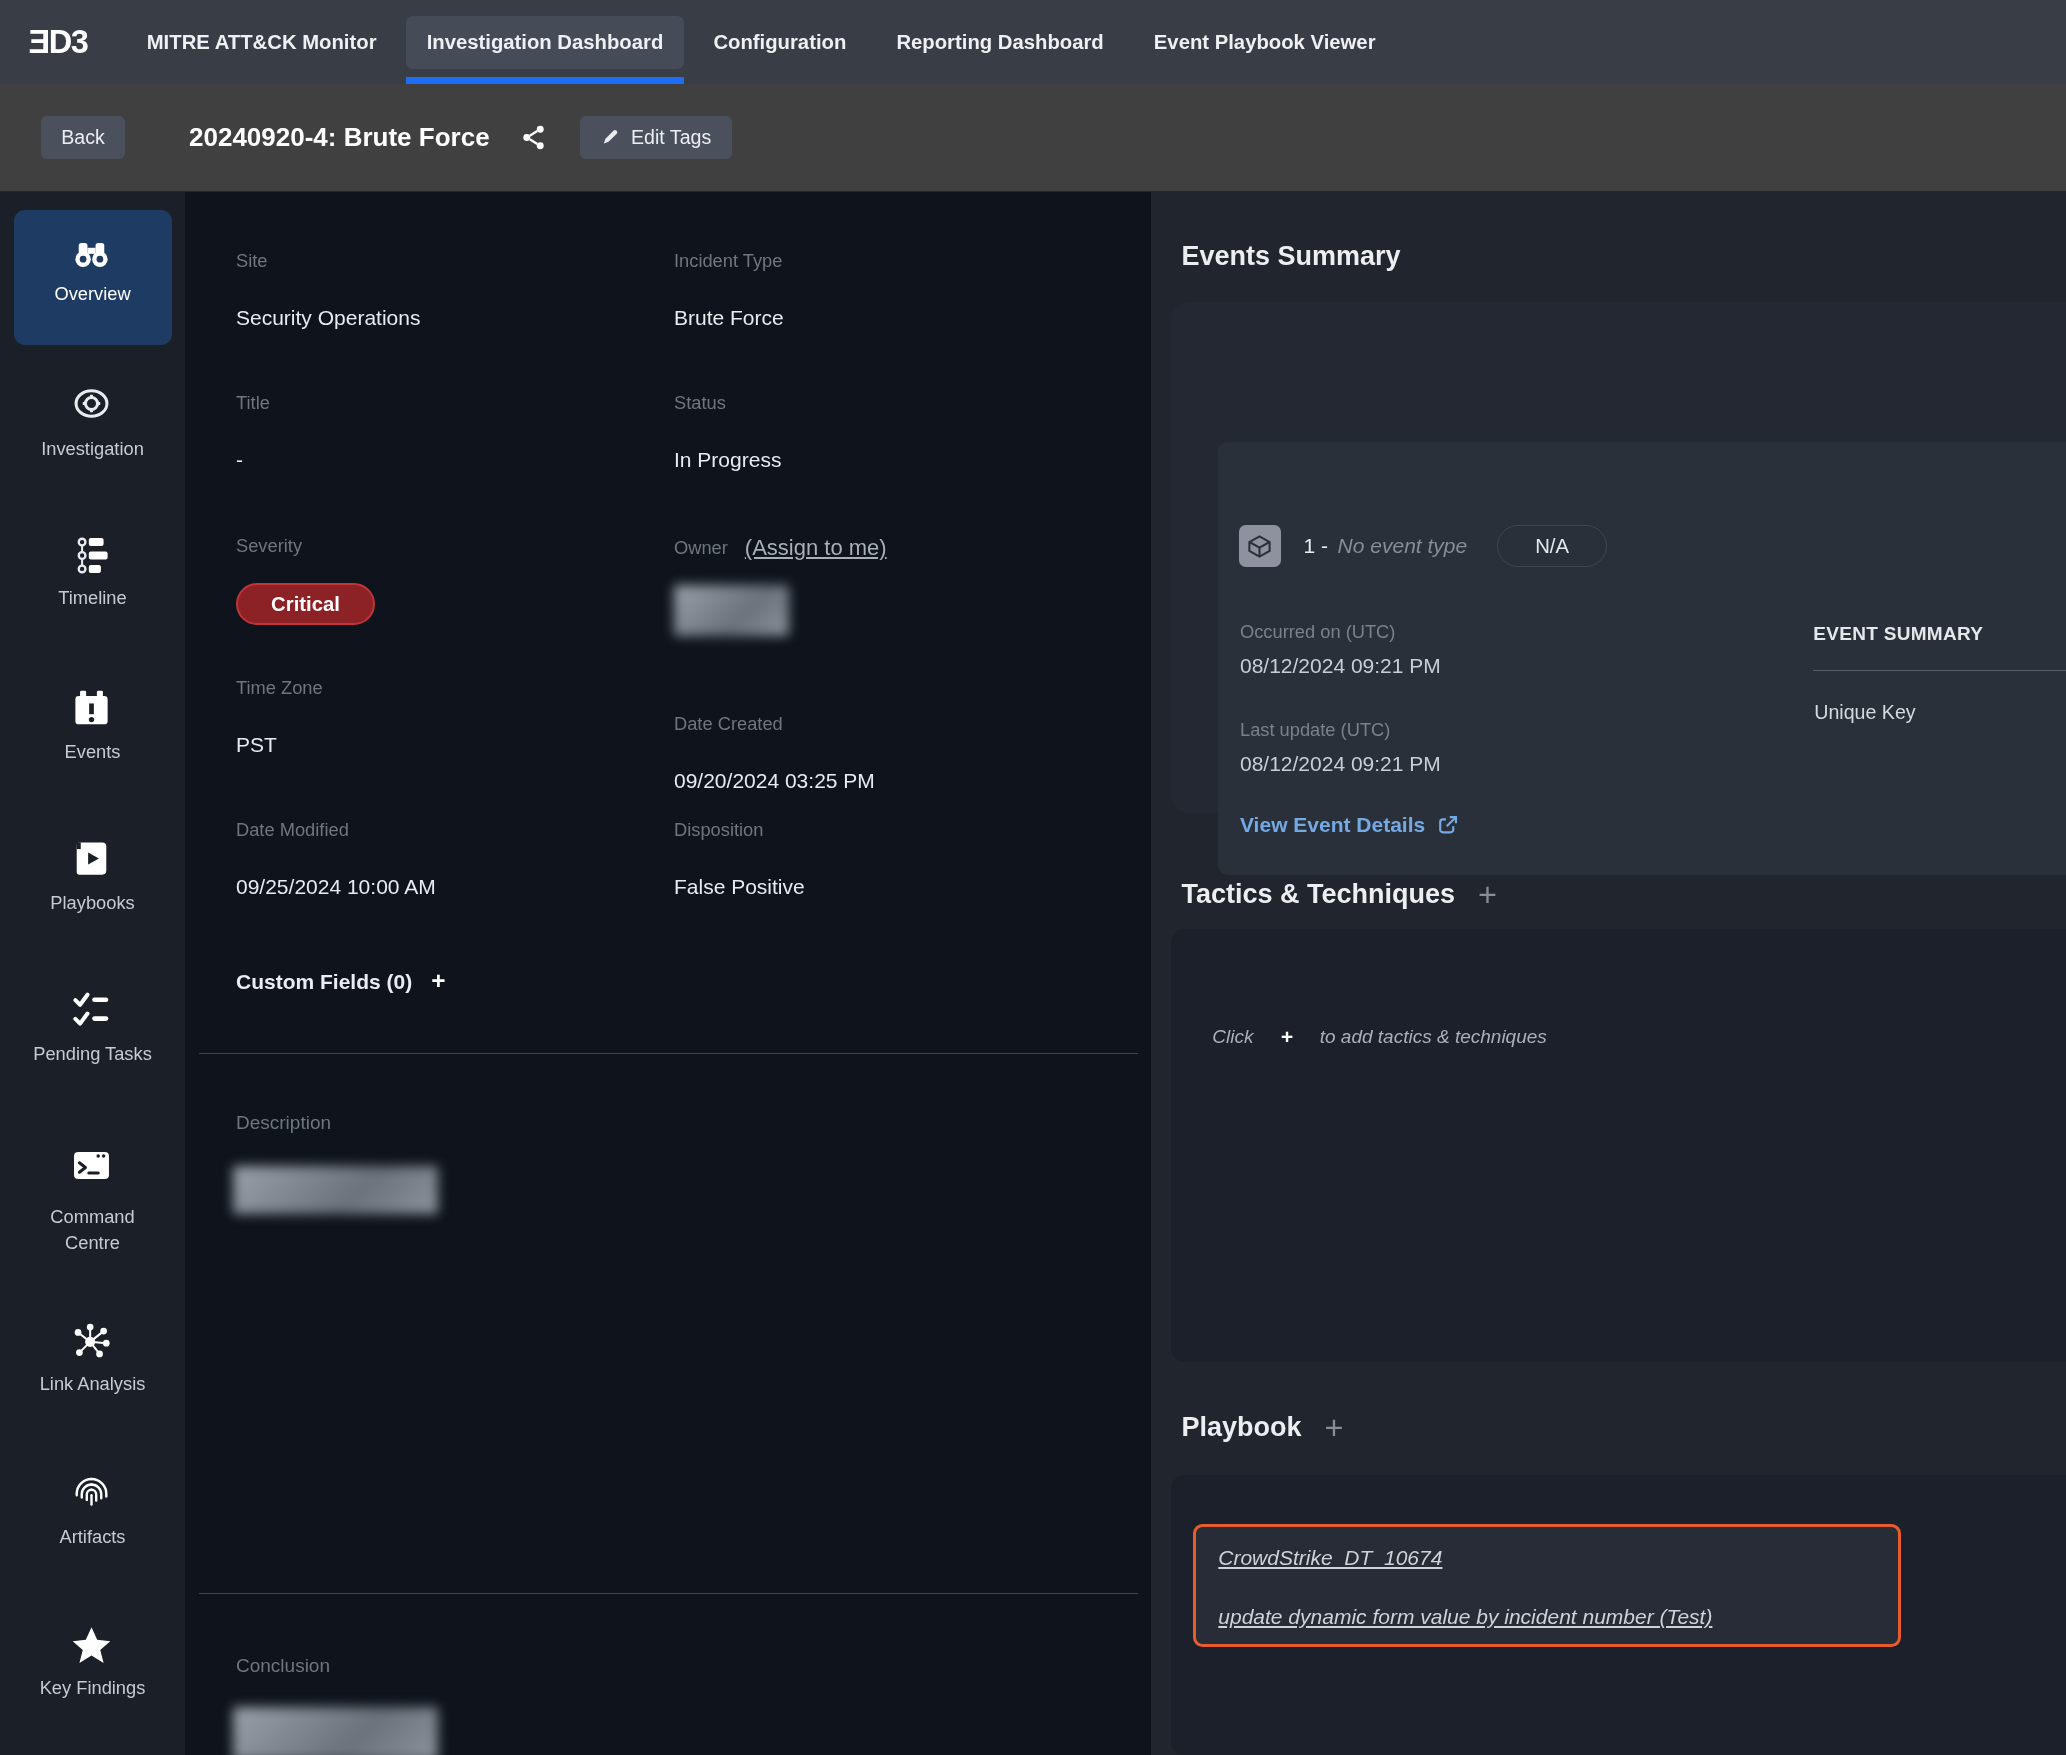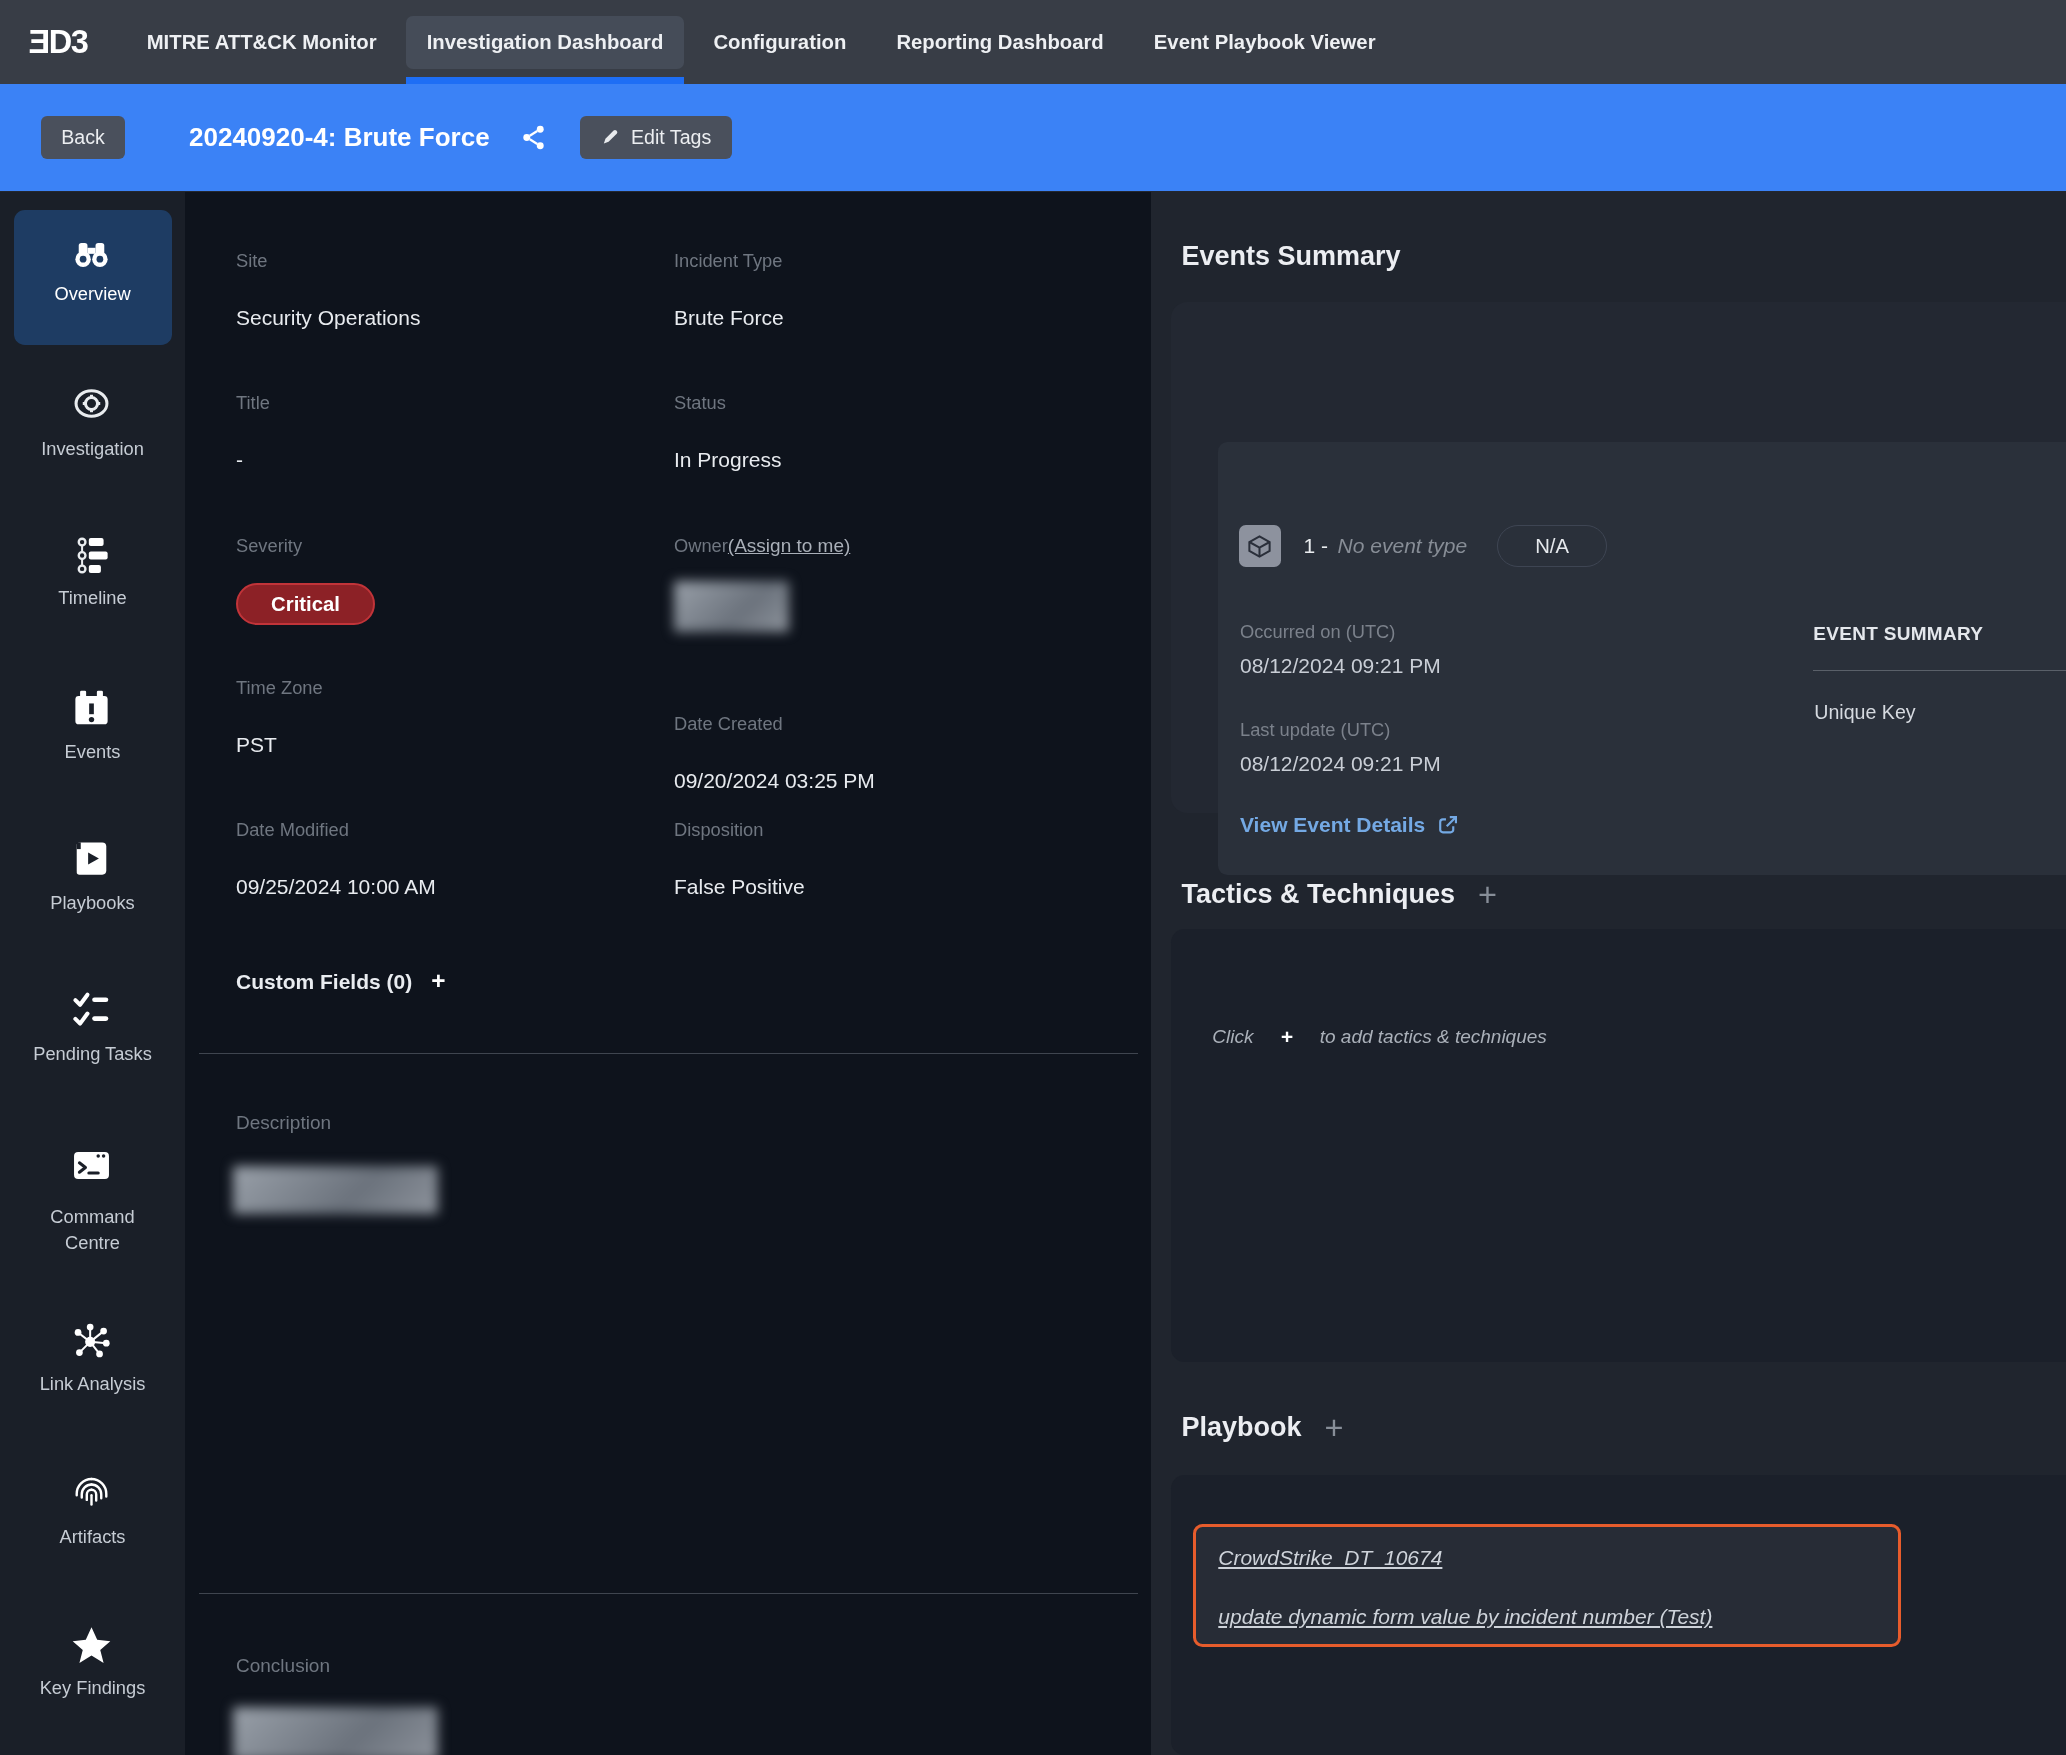--- a/index.html
+++ b/index.html
@@ -9,21 +9,21 @@
   
   .topnav { position:absolute; left:0; top:0; width:2066px; height:84px; background:#383d46;
             display:flex; align-items:center; }
   .logo { color:#fff; font-size:32.5px; font-weight:800; letter-spacing:-1.4px; margin:0 39px 0 28.4px; }
   .nav-item { position:relative; color:#eef0f3; font-size:20.3px; font-weight:600; padding:15px 20.3px;
               margin-right:9.5px; border-radius:6.8px; white-space:nowrap; cursor:pointer; }
   .nav-item.active { background:#454c58; }
   .nav-item.active .underline { position:absolute; left:0; right:0; bottom:-15px; height:6.1px; background:#1e6ef5; }
 
   
-  .subheader { position:absolute; left:0; top:84px; width:2066px; height:108px; background:#3b82f6;
+  .subheader { position:absolute; left:0; top:84px; width:2066px; height:108px; background:#404040;
                display:flex; align-items:center; border-bottom:0.7px solid #23272f; }
   .btn { background:#4a505c; color:#eceef1; font-size:19.6px; border:none; border-radius:6.1px;
          height:43px; display:flex; align-items:center; justify-content:center; cursor:pointer; }
   .btn-back { width:84px; margin-left:41px; }
   .page-title { color:#ffffff; font-size:26px; font-weight:700; margin-left:64px; white-space:nowrap; }
   .share { margin-left:30.5px; display:flex; align-items:center; cursor:pointer; }
   .btn-edit { margin-left:32.5px; padding:0 20.3px; gap:10.8px; }
 
   
   .sidebar { position:absolute; left:0; top:192px; width:185px; height:1564px; background:#1a1f28; overflow:hidden; }
@@ -36,21 +36,21 @@
   .side-label.wrap span { display:inline-block; width:115px; }
 
   
   .content { position:absolute; left:185px; top:192px; width:966px; height:1564px; background:#0e131c; overflow:hidden; }
   .flabel { font-size:18.3px; color:#6f7680; }
   .fval { margin-top:34px; font-size:21px; color:#e8ebef; }
   .field { position:absolute; }
   .badge-critical { display:inline-flex; align-items:center; justify-content:center; margin-top:26px;
         width:139px; height:42px; border-radius:21px; background:#8c2126; border:2px solid #c13439;
         color:#ffffff; font-size:20.3px; font-weight:700; }
-  .assign-link { font-size:19px; color:#a9afb8; text-decoration:underline; cursor:pointer; }
+  .assign-link { font-size:22px; color:#a9afb8; text-decoration:underline; margin-left:17px; cursor:pointer; }
   .redacted { background:linear-gradient(135deg,#99a0a9 0%,#6b727c 60%,#8d939c 100%); filter:blur(6.1px); border-radius:2.7px; }
   .sect-head { position:absolute; font-size:21px; font-weight:700; color:#e9ecf0; }
   .plus-white { color:#ffffff; font-size:24.4px; font-weight:600; margin-left:19px; }
   .divider { position:absolute; height:1.4px; background:#3f454f; }
 
   
   .rightpanel { position:absolute; left:1151px; top:192px; width:915px; height:1564px; background:#20252e; overflow:hidden; }
   .r-head { position:absolute; color:#eceef2; font-size:27px; font-weight:700; white-space:nowrap; }
   .plus-gray { color:#878e98; font-size:32.5px; font-weight:300; margin-left:23px; vertical-align:-2.7px; }
   .card-outer { position:absolute; left:20.3px; top:110px; width:948px; height:511px; background:#232832; border-radius:16.3px; }

